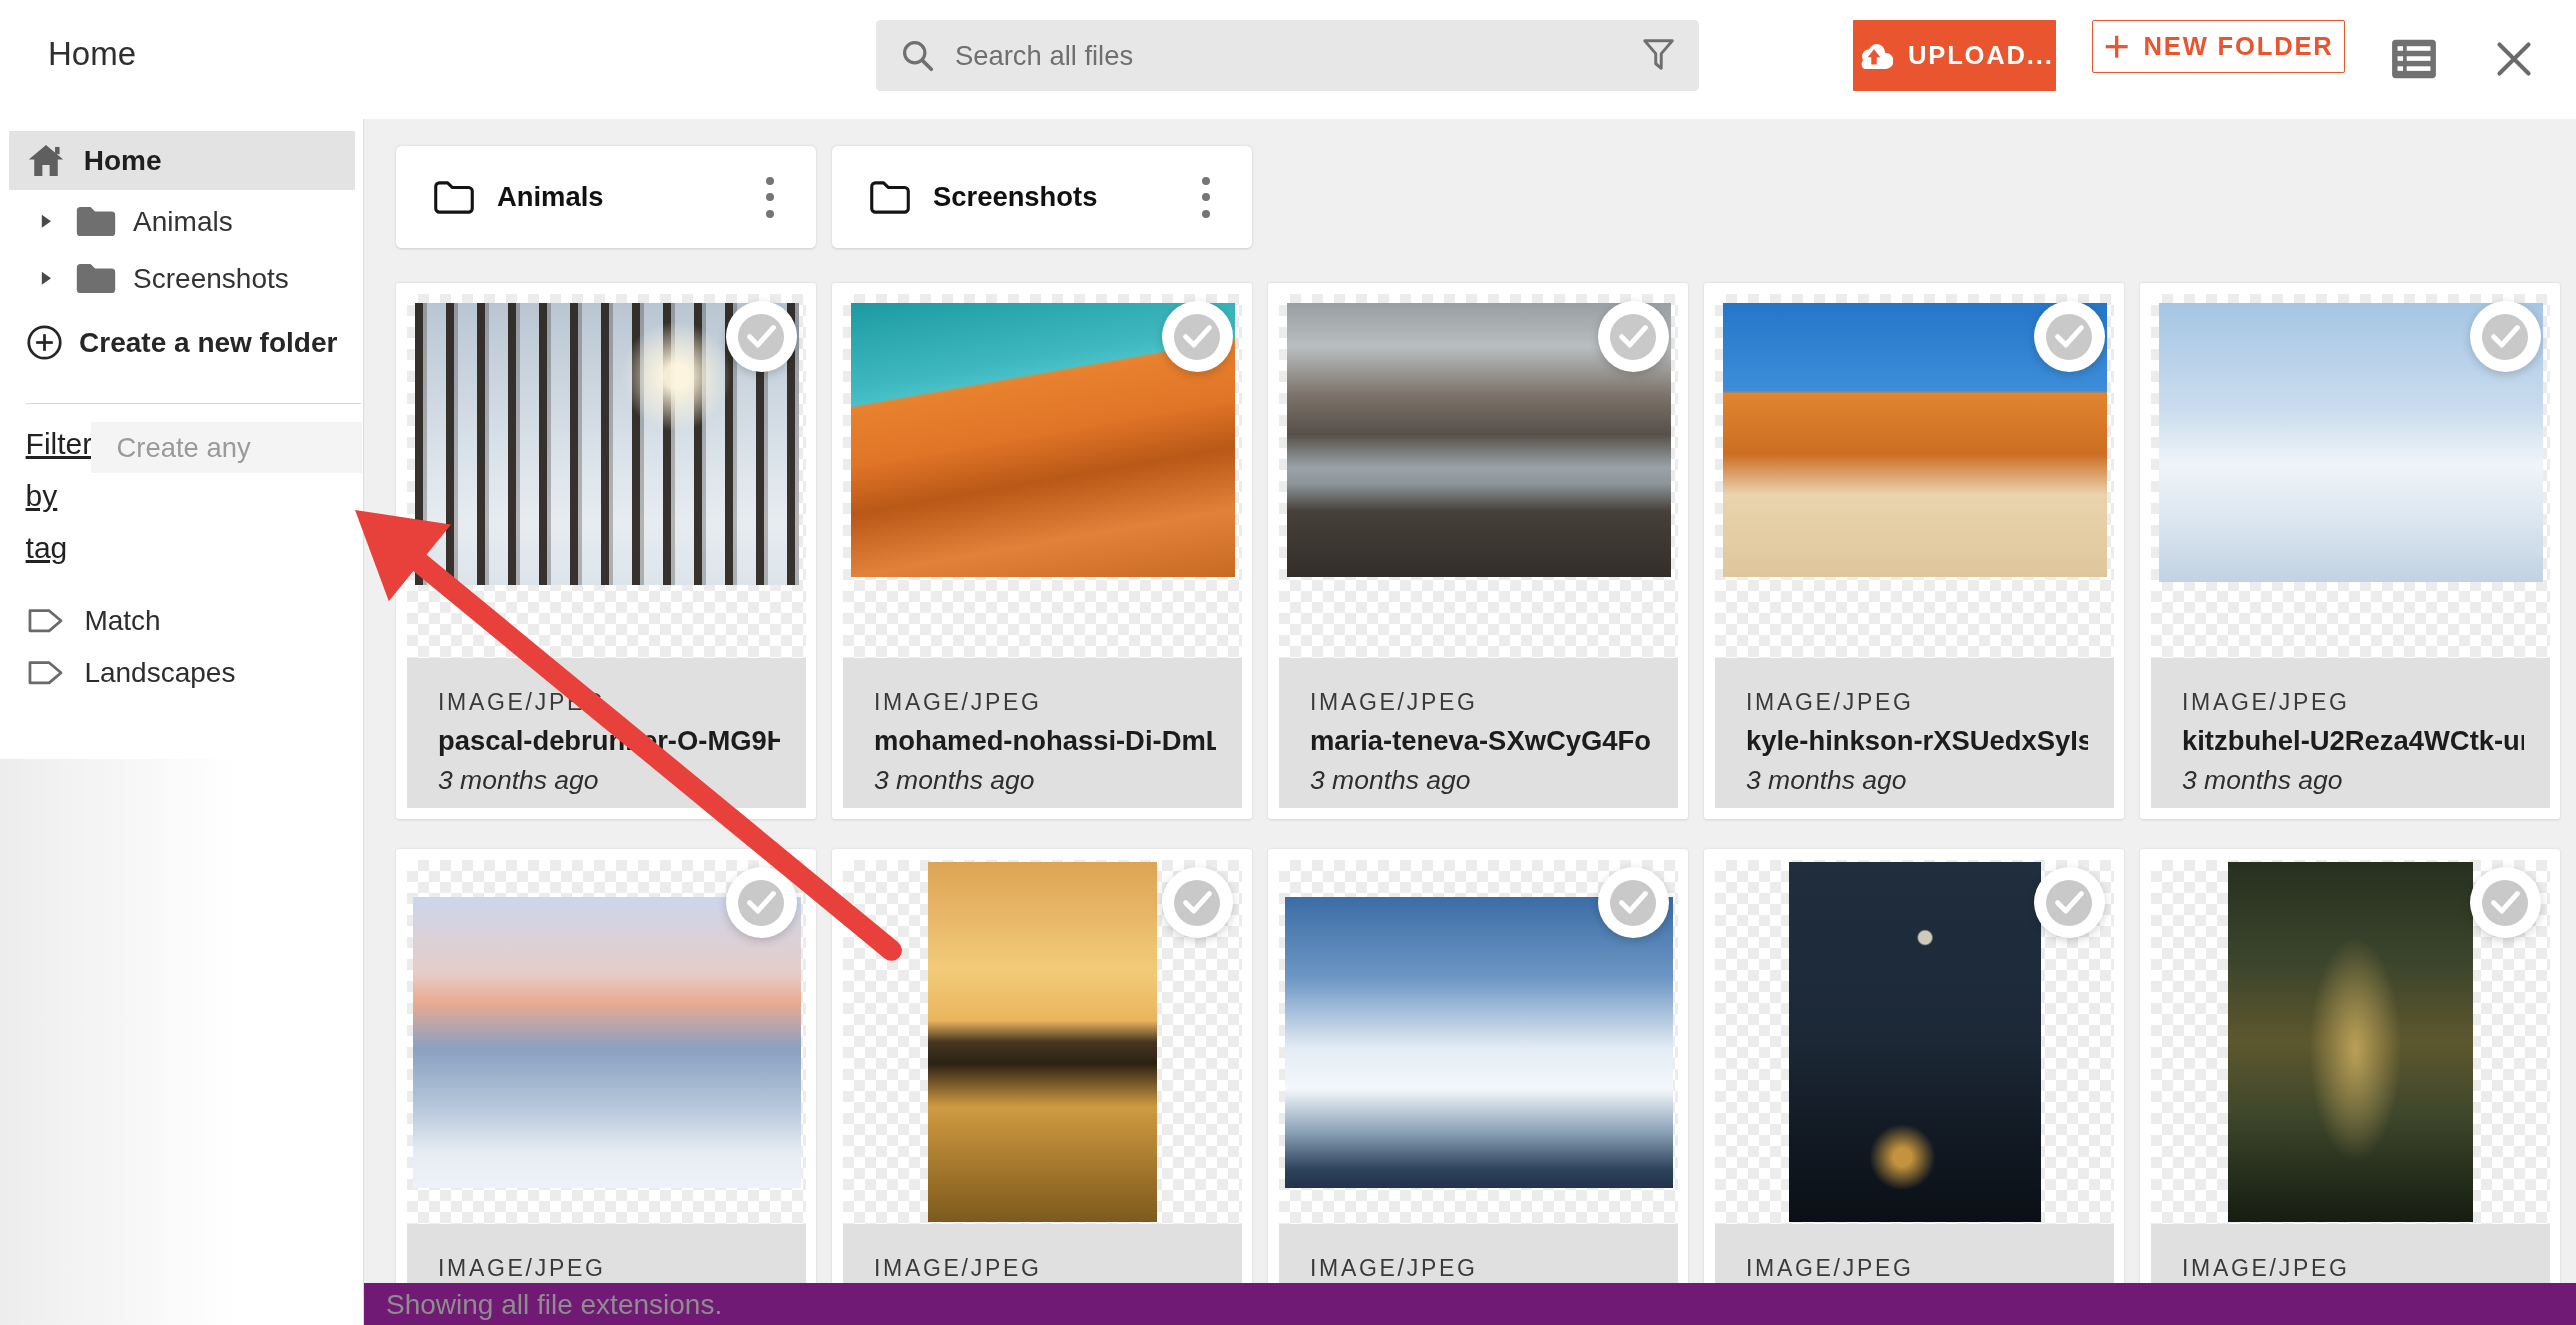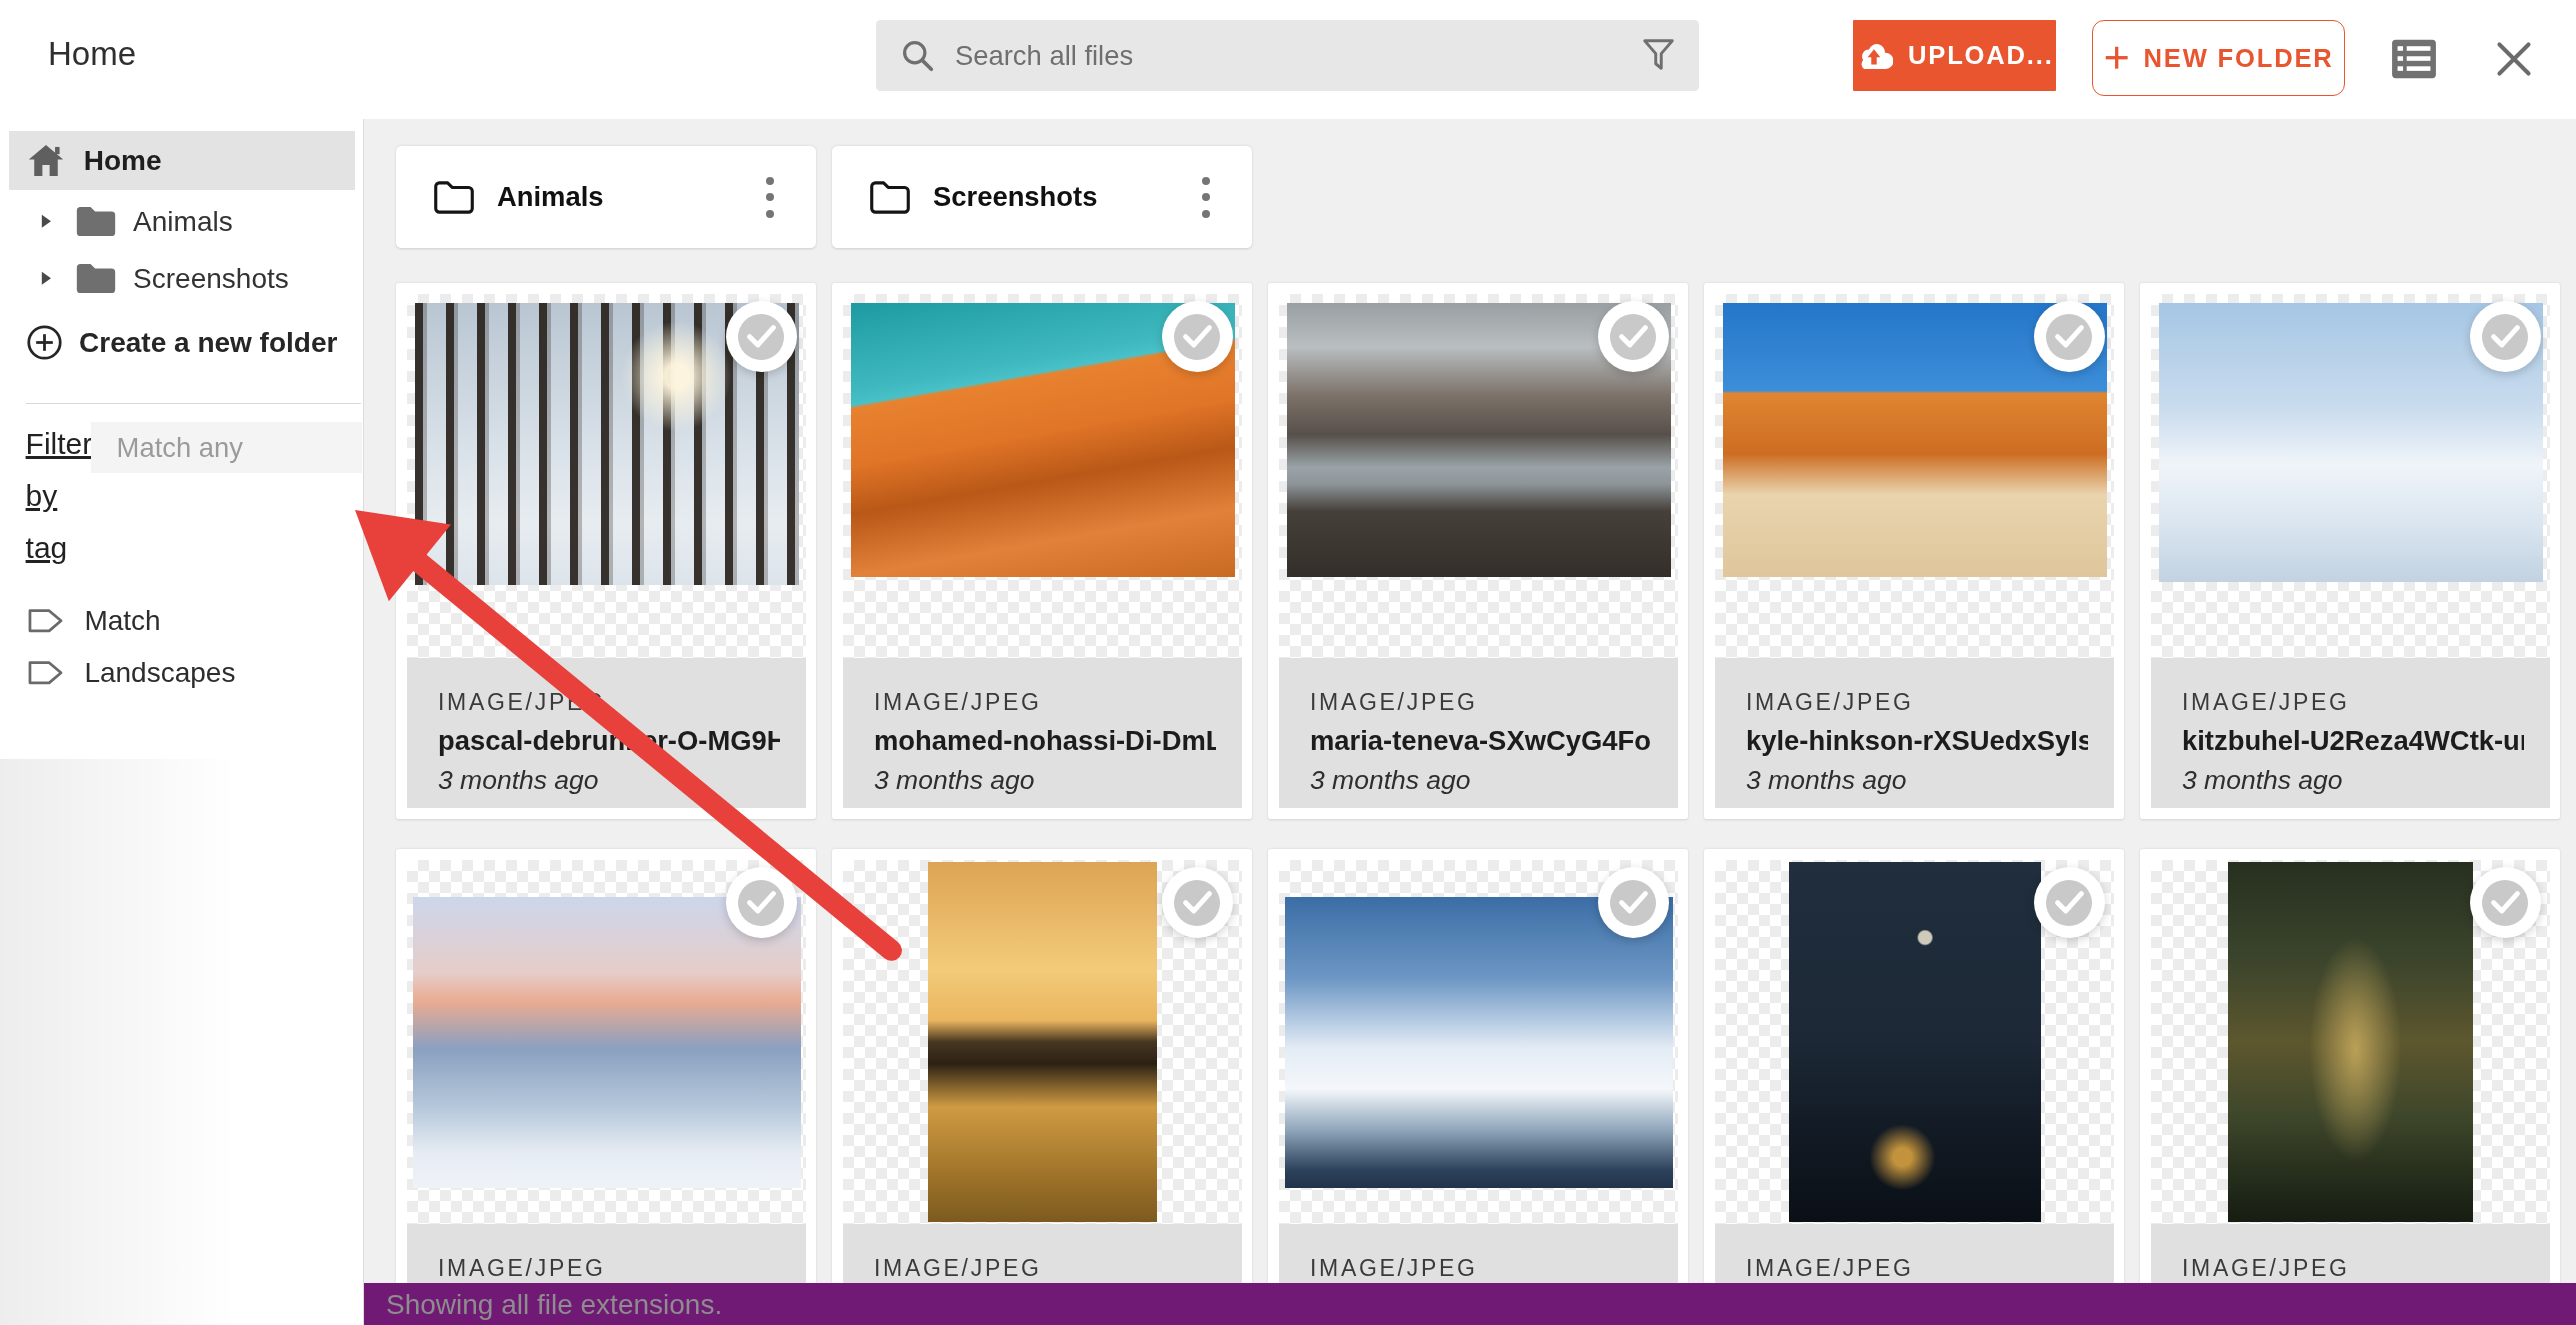--- a/index.html
+++ b/index.html
@@ -13,22 +13,22 @@
   .hdr-title { position:absolute; left:48px; top:35px; font-size:33px; font-weight:500; color:#2f2f2f; }
   .searchbar { position:absolute; left:876px; top:20px; width:823px; height:71px;
     background:#e7e7e7; border-radius:4.6px; display:flex; align-items:center; padding:0 24px; }
   .searchbar input { flex:1; border:0; background:transparent; outline:none;
     font-family:"Liberation Sans",sans-serif; font-size:27.4px; color:#000000; margin-left:20px; }
   .searchbar input::placeholder { color:#6f6f6f; }
   .btn-upload { position:absolute; left:1853px; top:20px; width:203px; height:71px;
     background:#e8552f; border:none; border-radius:1px; color:#fff; display:flex; align-items:center;
     justify-content:center; gap:14.6px; font-size:25.6px; font-weight:700; letter-spacing:1.8px; cursor:pointer;
     font-family:"Liberation Sans",sans-serif; }
-  .btn-newfolder { position:absolute; left:2092px; top:20px; width:253px; height:76px;
-    background:#fff; border:1.8px solid #e8552f; border-radius:12px; color:#e8552f; display:flex;
+  .btn-newfolder { position:absolute; left:2092px; top:20px; width:253px; height:53px;
+    background:#fff; border:1.8px solid #e8552f; border-radius:2px; color:#e8552f; display:flex;
     align-items:center; justify-content:center; gap:12.8px; font-size:25.6px; font-weight:700;
     letter-spacing:1.8px; cursor:pointer; font-family:"Liberation Sans",sans-serif; }
   .icon-btn { position:absolute; top:33px; width:51px; height:51px; background:none; border:none;
     display:flex; align-items:center; justify-content:center; cursor:pointer; }
   .icon-btn.list { left:2388px; }
   .icon-btn.close { left:2488px; }
   
   .side { position:absolute; left:0; top:119px; width:364px; height:1207px; background:#fff;
     border-right:1.8px solid #dcdcdc; z-index:4; }
   .side-scrim { position:absolute; left:0; bottom:0; width:238px; height:567px;
@@ -197,21 +197,21 @@
           <line x1="11" y1="20" x2="29" y2="20" stroke="#262626" stroke-width="3"></line>
         </svg>
     </span>
     <span class="lbl">Create a new folder</span>
   </div>
 
   <div class="side-divider"></div>
 
   <div class="filter-label">Filter by tag</div>
   <div class="match-box">
-    <span>Match any</span>
+    <span>Create any</span>
   </div>
 
   <div id="tags-mount">
       <div class="tag-row" style="top: 474px;">
     <span style="display:flex;">
       <svg width="37" height="25.6" viewBox="0 0 40 28">
             <path d="M3 3 H24 L37 14 L24 25 H3 Z" fill="none" stroke="#6a6a6a" stroke-width="3" stroke-linejoin="round"></path>
           </svg>
     </span>
     <span class="lbl">Match</span>

